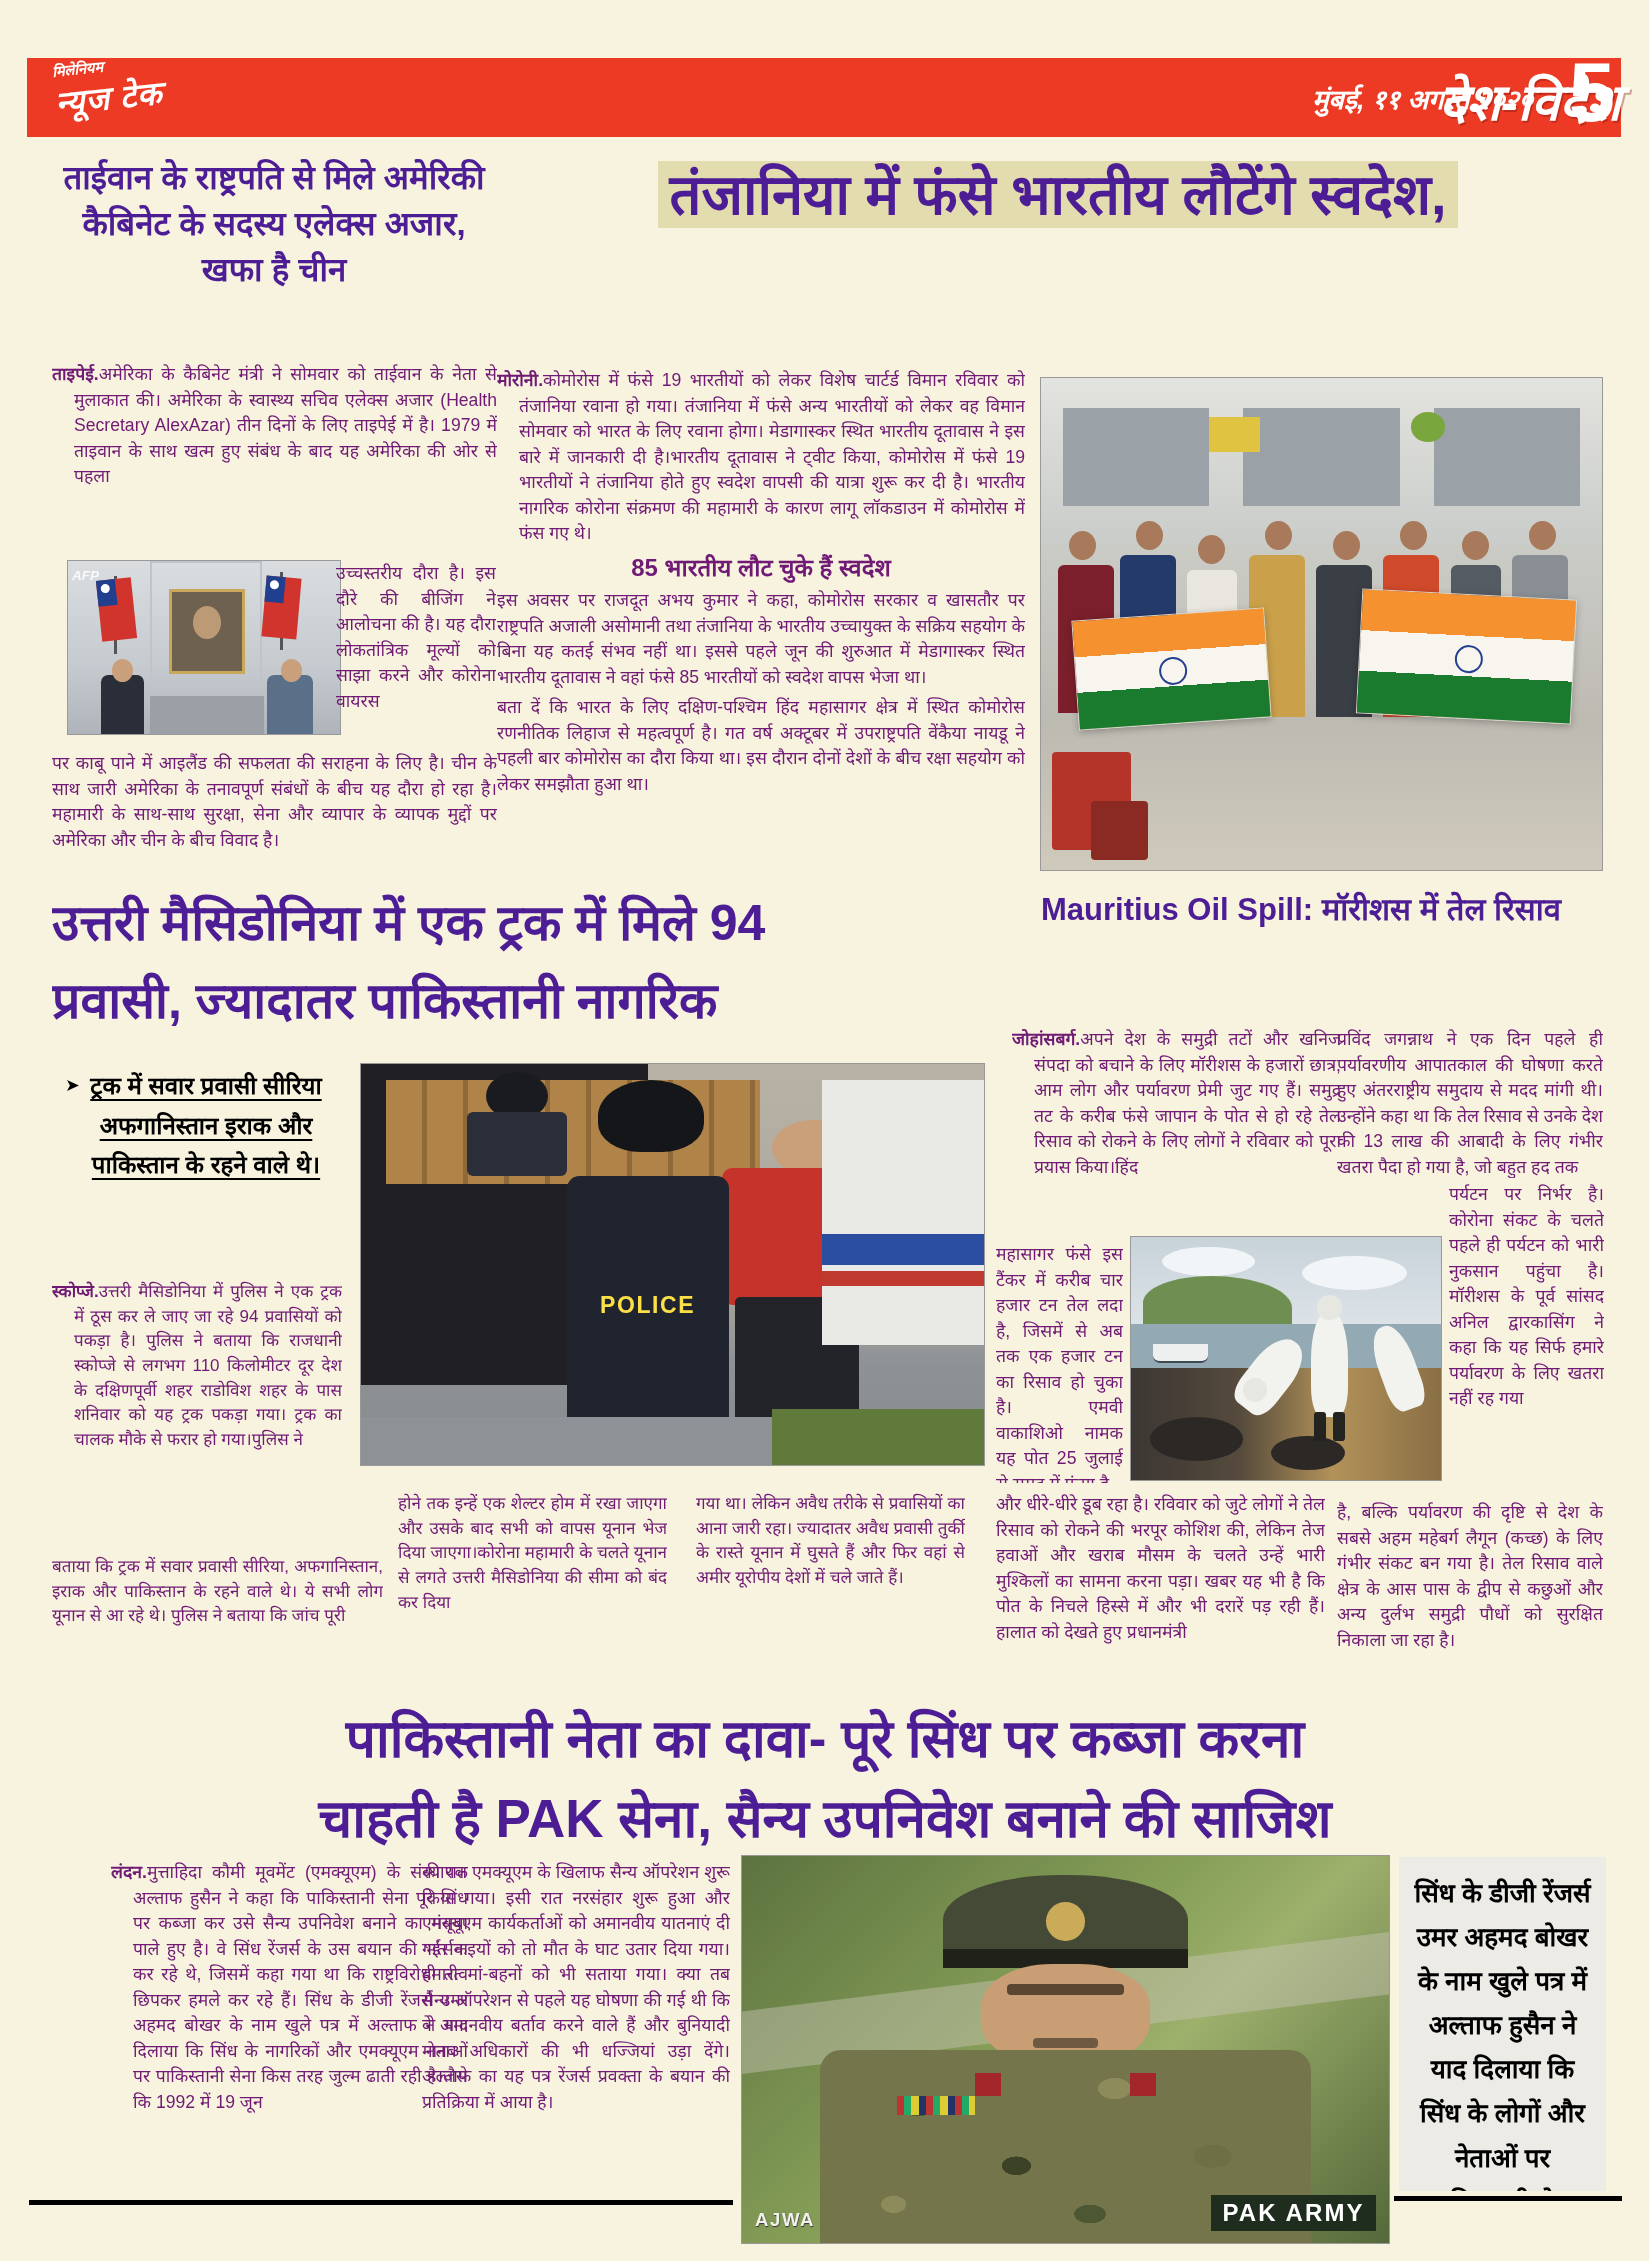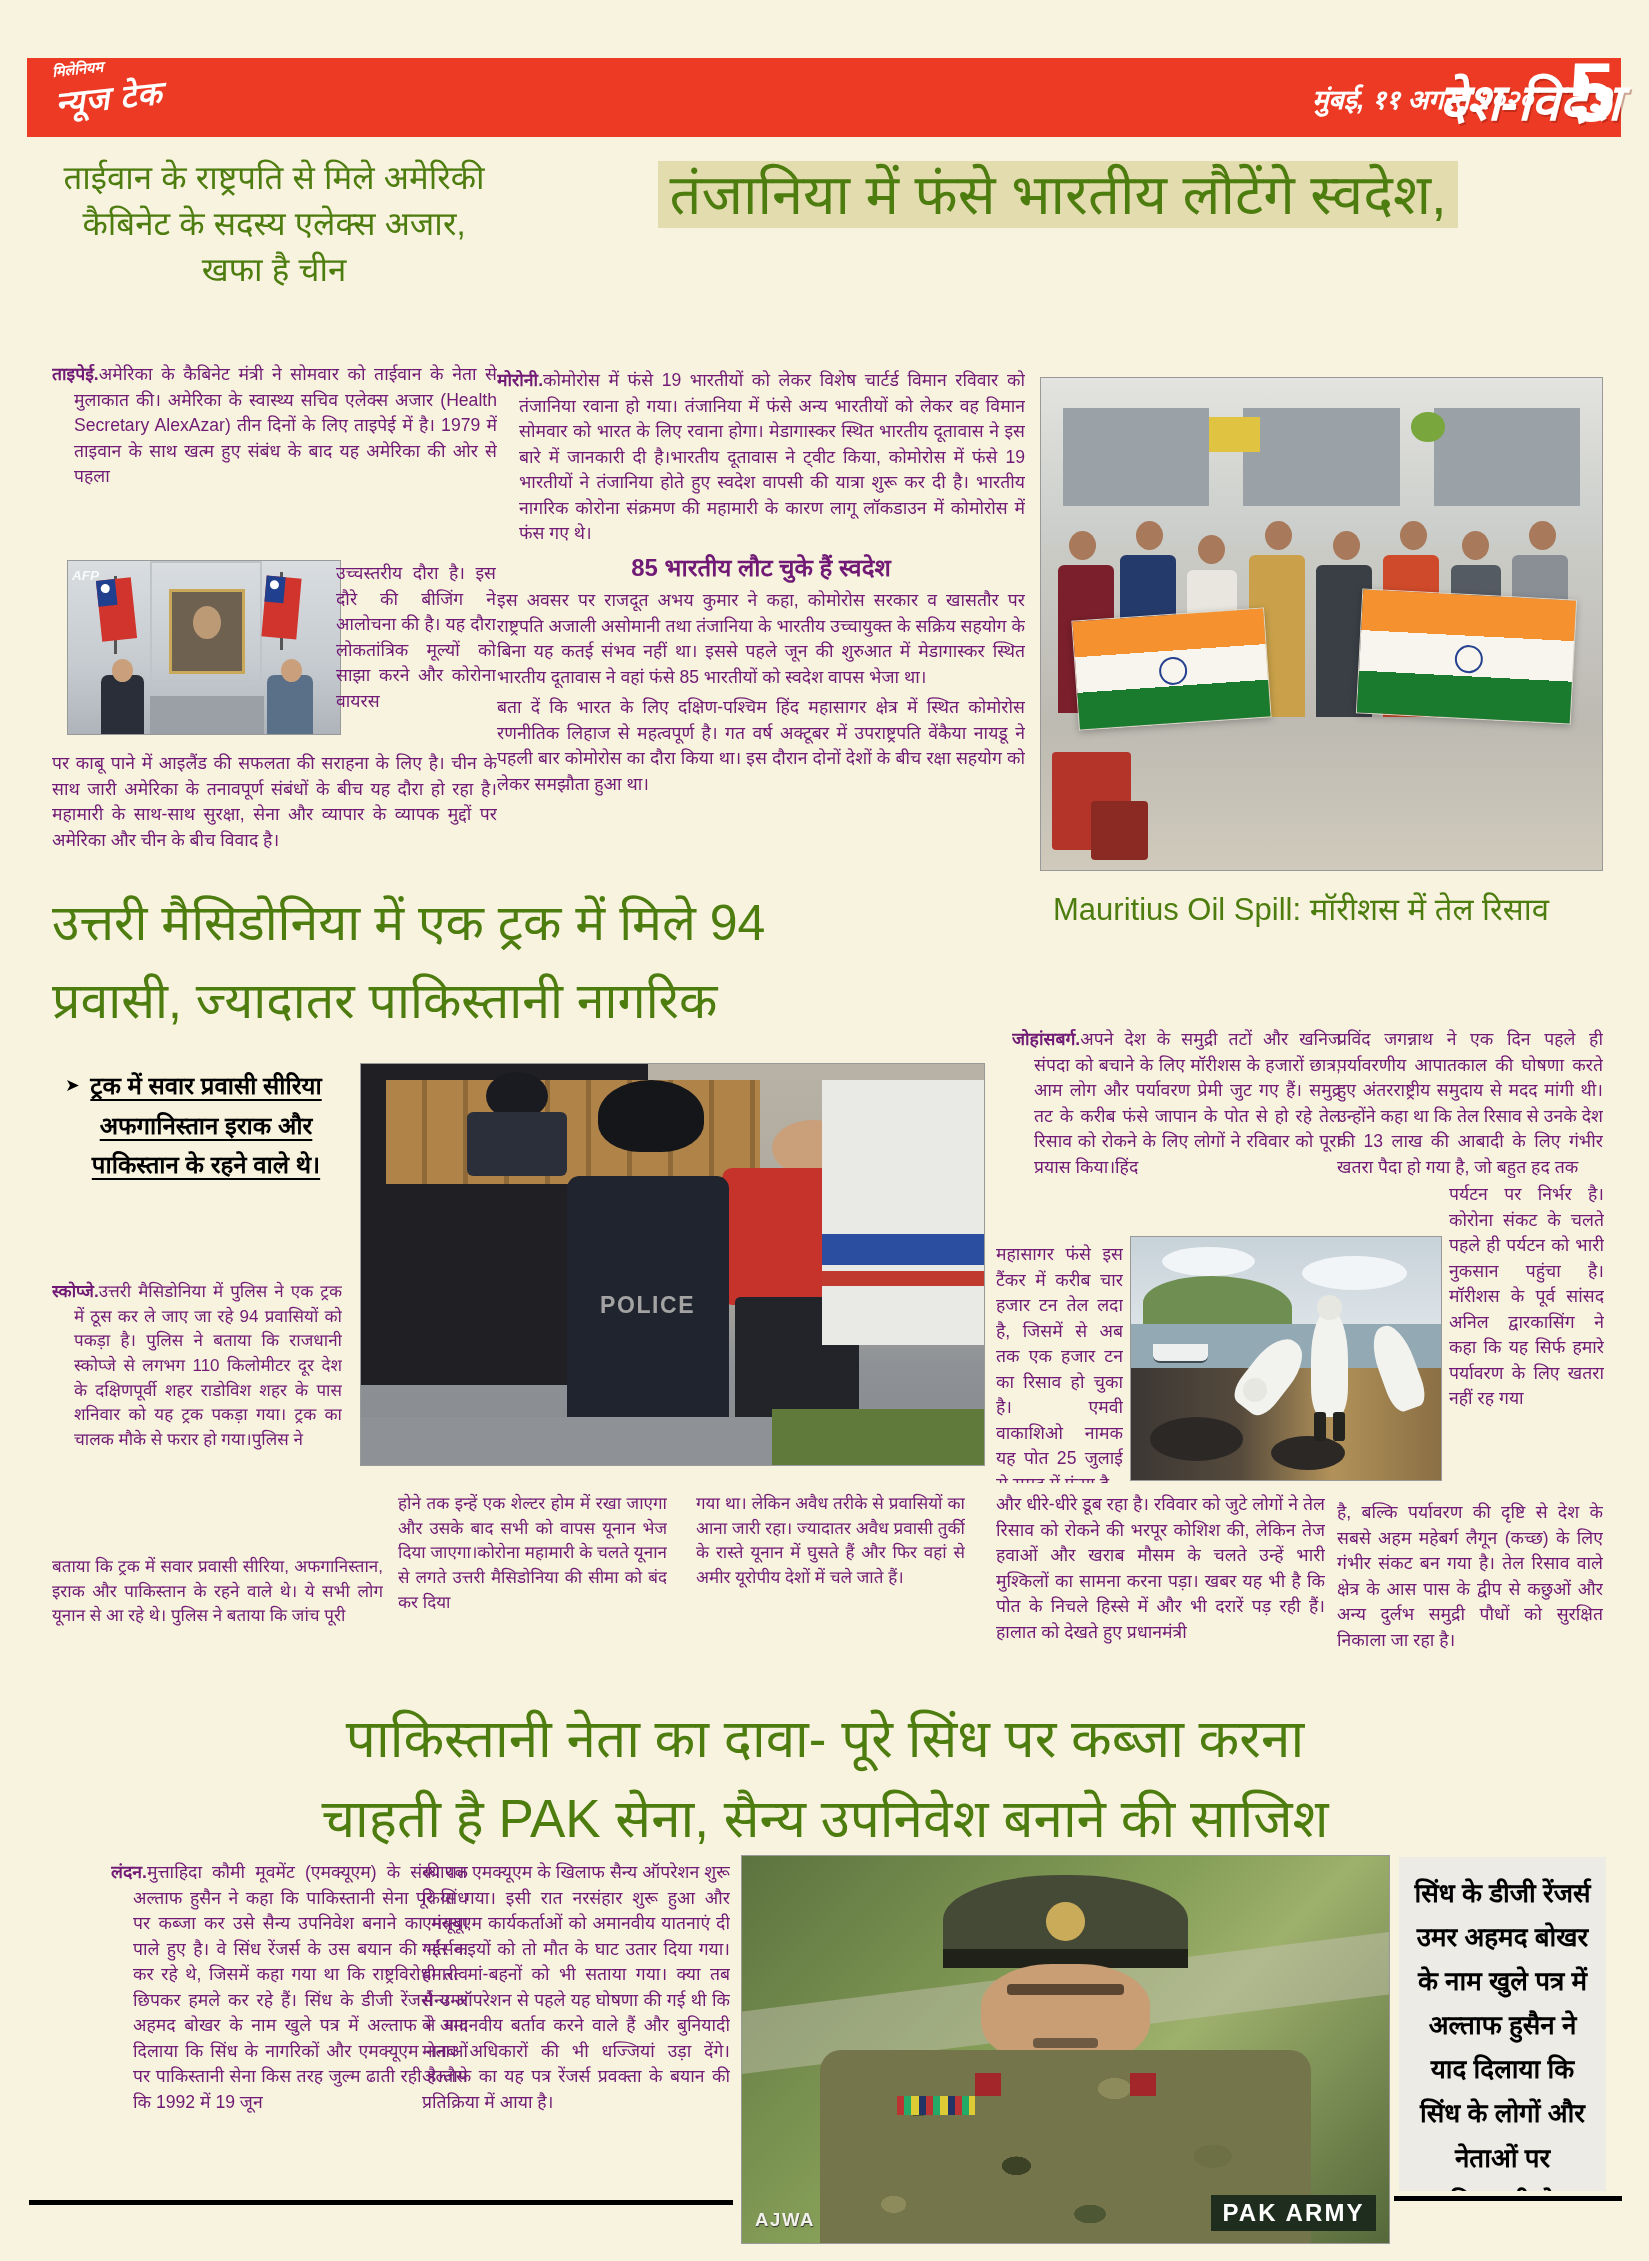--- a/index.html
+++ b/index.html
@@ -8,21 +8,21 @@
     background:#f8f3de;
     font-family:"Liberation Sans","DejaVu Sans",sans-serif;
     color:#111;
   }
   .box{position:absolute;overflow:hidden;}
   .body{font-size:17.6px;line-height:1.45;text-align:justify;color:#701a75;}
   .body p{margin:0 0 5.2px 0;}
   .hang{padding-left:22px;text-indent:-22px;}
   .dl{font-weight:bold;}
   .subhead{font-weight:bold;text-align:center;font-size:24px;line-height:1.3;margin:11.4px 0 7.2px;text-indent:0;padding-left:0;}
-  .hl{font-weight:normal;color:#4d7c0f;}
+  .hl{font-weight:bold;color:#4c1d95;}
   .hl-taiwan{font-size:33px;line-height:1.4;text-align:center;}
   .hl-main{font-size:56px;line-height:1.5;text-align:center;}
   .hl-main .mark{background:#e2dcae;padding:2.1px 11.4px;box-decoration-break:clone;-webkit-box-decoration-break:clone;}
   .hl-mac{font-size:50px;line-height:1.55;text-align:left;}
   .hl-mau{font-size:31px;line-height:1.55;text-align:center;}
   .hl-sindh{font-size:53px;line-height:1.5;text-align:center;}
   
   .masthead{position:absolute;left:27px;top:58px;width:1594px;height:79px;background:#ec3a24;color:#fff;}
   .brand{position:absolute;left:24px;top:3.1px;transform:rotate(-6deg);transform-origin:left top;}
   .brand-small{font-size:14.5px;font-weight:bold;font-style:italic;}
@@ -68,21 +68,21 @@
   .ph-police .opening{left:0;top:0;width:46%;height:80%;background:#201f24;}
   .ph-police .boxes{left:4%;top:4%;width:60%;height:26%;background:repeating-linear-gradient(90deg,#b08449 0 36px,#8f6a38 36px 41px);}
   .ph-police .redman-t{left:58%;top:26%;width:26%;height:34%;background:#c6332b;border-radius:10.3px;}
   .ph-police .redman-h{left:66%;top:14%;width:13%;height:14%;background:#caa07a;border-radius:50%;}
   .ph-police .redman-l{left:60%;top:58%;width:20%;height:34%;background:#23242a;border-radius:5.2px;}
   .ph-police .truckside{right:0;top:4%;width:26%;height:66%;background:#e9e9e6;}
   .ph-police .stripe-b{left:0;right:0;top:58%;height:12%;background:#2b4ea0;}
   .ph-police .stripe-r{left:0;right:0;top:72%;height:6%;background:#c03a30;}
   .ph-police .officer{left:33%;bottom:0;width:26%;height:72%;background:#20242e;border-radius:12.4px 12.4px 0 0;}
   .ph-police .helmet{left:38%;top:4%;width:17%;height:18%;background:#15161a;border-radius:50% 50% 40% 40%;}
-  .ph-police .police-txt{left:50%;top:40%;transform:translateX(-50%);color:#a3a3a3;font-weight:bold;font-size:23px;letter-spacing:1.6px;position:absolute;}
+  .ph-police .police-txt{left:50%;top:40%;transform:translateX(-50%);color:#fde047;font-weight:bold;font-size:23px;letter-spacing:1.6px;position:absolute;}
   .ph-police .officer2h{left:20%;top:2%;width:10%;height:12%;background:#1a1b20;border-radius:50%;}
   .ph-police .officer2b{left:17%;top:12%;width:16%;height:16%;background:#2a2f3a;border-radius:6.2px;}
   .ph-police .grass{right:0;bottom:0;width:34%;height:14%;background:#5f7a3a;}
   .ph-police .road{left:0;bottom:0;width:70%;height:12%;background:#8e9296;}
   
   .ph-oil{background:#c2cdd4;}
   .ph-oil .sky{left:0;top:0;right:0;height:38%;background:linear-gradient(180deg,#c7d2d9,#dde4e8);}
   .ph-oil .cloud{background:#f2f5f7;border-radius:50%;}
   .ph-oil .hill{left:4%;top:16%;width:48%;height:24%;background:#6f8f52;border-radius:50% 60% 0 0;}
   .ph-oil .sea{left:0;top:36%;right:0;height:22%;background:#93a9b4;}

